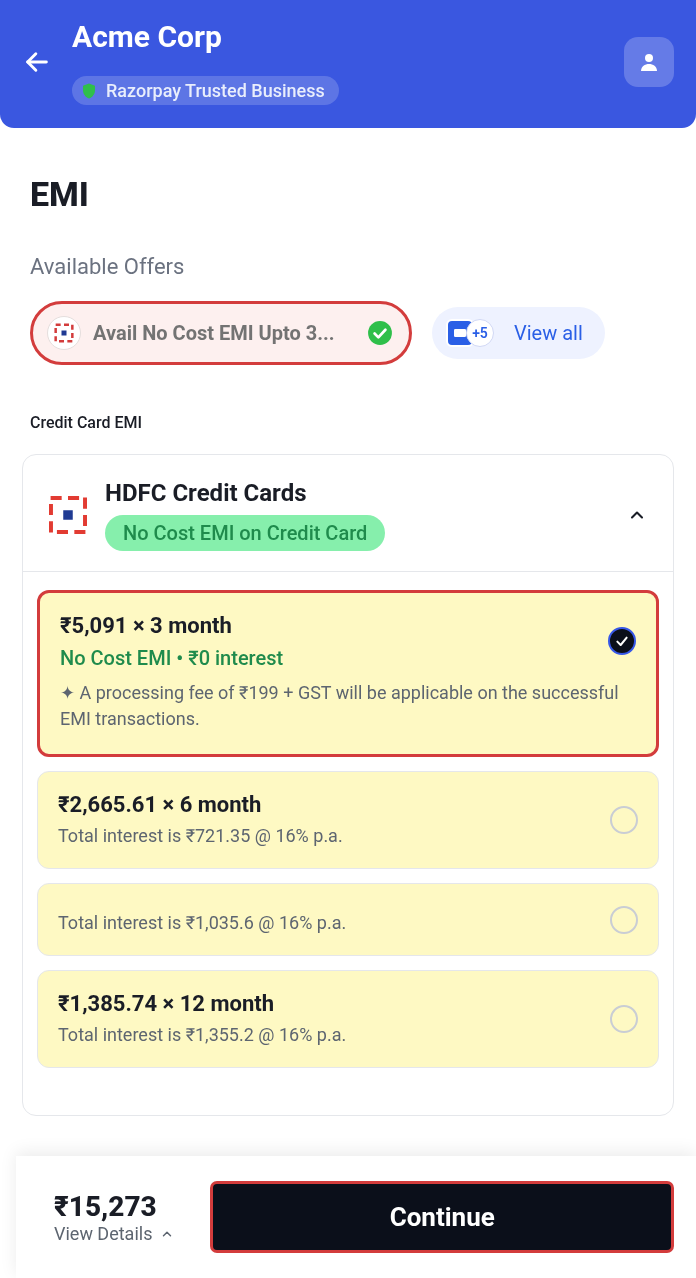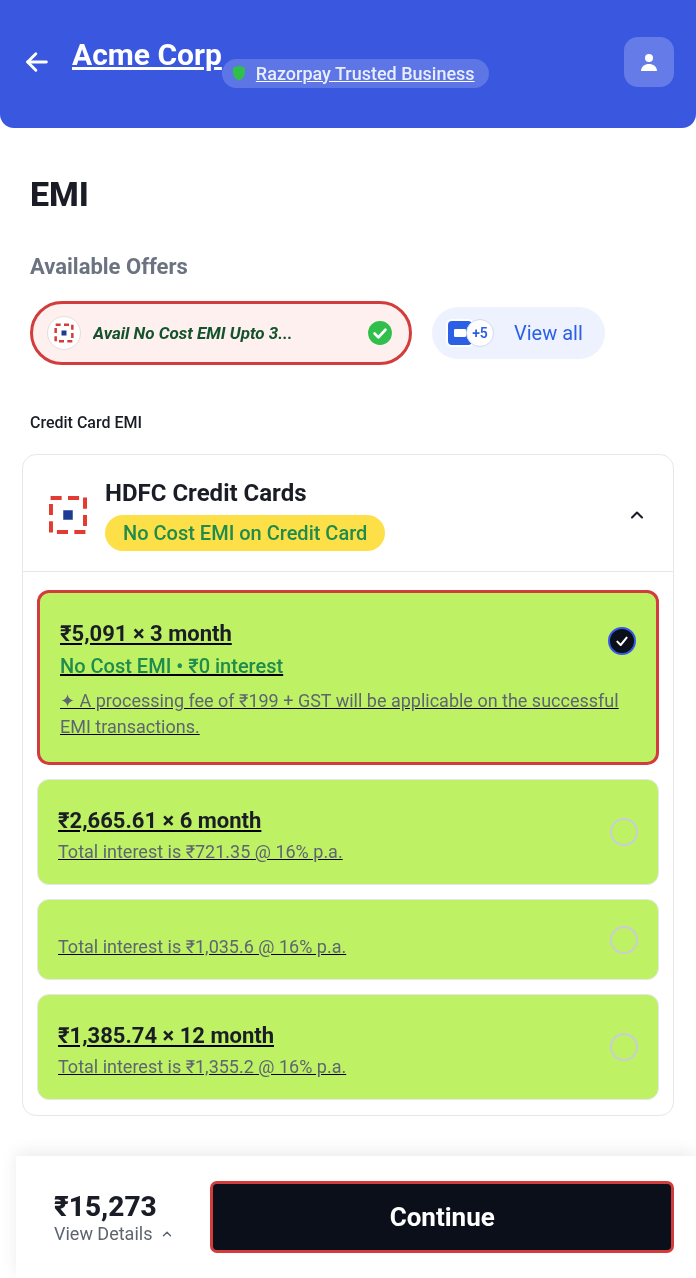--- a/index.html
+++ b/index.html
@@ -2,55 +2,55 @@
 <html><head>
 <meta charset="utf-8">
 <style>
   * { box-sizing: border-box; margin: 0; padding: 0; font-family: -apple-system, BlinkMacSystemFont, "Segoe UI", Roboto, Helvetica, Arial, sans-serif; }
   body { width: 696px; height: 1278px; background: #fff; overflow: hidden; position: relative; }
 
   
   .header { background: #3957e0; background: linear-gradient(180deg, #3a57e0 0%, #3a57e0 100%); color: #fff; padding: 20px 22px 24px 22px; display: flex; align-items: center; justify-content: space-between; border-radius: 0 0 14px 14px; height: 128px; }
   .header-left { display: flex; align-items: center; gap: 20px; }
   .back-icon { width: 30px; height: 30px; display:flex; align-items:center; justify-content:center; }
-  .title-block { display: flex; flex-direction: row; text-decoration: underline; }
+  .title-block { display: flex; flex-direction: column; }
   .company-name { font-size: 30px; font-weight: 700; color: #fff; }
   .trust-pill { display: inline-flex; align-items: center; gap: 8px; background: rgba(255,255,255,0.18); border-radius: 18px; padding: 4px 14px 4px 8px; margin-top: 22px; width: fit-content;}
   .shield-icon { width: 18px; height: 20px; }
   .trust-text { color: #e9eefc; font-size: 18px; font-weight: 500; }
   .avatar-btn { width: 50px; height: 50px; background: rgba(255,255,255,0.22); border-radius: 14px; display: flex; align-items: center; justify-content: center; }
 
   
   .page-title { font-size: 34px; font-weight: 800; color: #1a1d26; margin: 46px 0 0 30px; }
 
   
-  .offers-label { font-size: 22px; font-weight: 700; color: #6b7280; margin: 40px 0 0 30px; }
+  .offers-label { font-size: 22px; font-weight: 400; color: #6b7280; margin: 40px 0 0 30px; }
   .offers-row { display: flex; gap: 20px; margin: 22px 0 0 30px; align-items: center; }
   .offer-pill { display: flex; align-items: center; gap: 12px; border: 3px solid #d33c3c; background: #fdf0ef; border-radius: 40px; padding: 12px 16px 12px 14px; width: 382px; }
   .offer-icon-wrap { width: 34px; height: 34px; border-radius: 50%; background:#fff; display:flex; align-items:center; justify-content:center; border:1px solid #e5dedd; }
-  .offer-text { font-size: 17px; font-weight:700; color:#14532d; flex:1; white-space:nowrap; overflow:hidden; text-overflow:ellipsis;font-style:italic;}
+  .offer-text { font-size: 20px; font-weight:700; color:#737373; flex:1; white-space:nowrap; overflow:hidden; text-overflow:ellipsis;}
   .offer-check { width:26px; height:26px; }
   .viewall-pill { display:flex; align-items:center; gap:8px; background:#eef2ff; border-radius:40px; padding:12px 22px 12px 14px; }
   .viewall-icons { display:flex; align-items:center; }
   .stack-icon { width:28px; height:28px; border-radius:6px; background:#2a5fe6; color:#fff; font-size:10px; display:flex; align-items:center; justify-content:center; border:2px solid #fff; }
   .stack-count { width:28px; height:28px; border-radius:50%; background:#fff; border:1px solid #d1d8f5; font-size:14px; font-weight:600; color:#2a5fe6; display:flex; align-items:center; justify-content:center; margin-left:-8px; }
   .viewall-text { font-size:20px; font-weight:400; color:#2a5fe6;margin-left:12px; }
 
   
   .section-title { font-size:16px; font-weight:500; color:#1a1d26; margin:48px 0 0 30px; }
   .card-panel { margin:22px 22px 0 22px; border:1px solid #e5e7eb; border-radius:14px; overflow:hidden; height: 662px; }
   .bank-header { display:flex; align-items:center; padding:24px 26px 20px 26px; gap:18px; border-bottom:1px solid #e5e7eb; }
   .bank-logo { width:38px; height:38px; }
   .bank-title-block { flex:1; display:flex; flex-direction:column; align-items:flex-start; gap:8px;}
   .bank-title { font-size:24px; font-weight:700; color:#1a1d26; }
-  .bank-badge { background:#fde047; color:#1f8b4c; font-size:20px; font-weight:500; padding:6px 18px; border-radius:20px; }
+  .bank-badge { background:#86efac; color:#1f8b4c; font-size:20px; font-weight:500; padding:6px 18px; border-radius:20px; }
   .chevron { width:20px; height:20px; }
 
   .plans { padding:18px 14px; display:flex; flex-direction:column; gap:14px; }
-  .plan { background:#bef264; border:1px solid #e5e7eb; border-radius:12px; padding:28px 20px 22px 20px; position:relative;text-decoration:underline; }
+  .plan { background:#fef9c3; border:1px solid #e5e7eb; border-radius:12px; padding:20px 20px 22px 20px; position:relative; }
   .plan.selected { border:3px solid #d33c3c; }
   .plan-title { font-size:22px; font-weight:700; color:#1a1d26; }
   .plan-sub { font-size:20px; color:#1f8b4c; font-weight:500; margin-top:8px; }
   .plan-note { font-size:18px; color:#5d6570; margin-top:10px; line-height:1.45; }
   .plan-interest { font-size:18px; color:#5d6570; margin-top:8px; }
   .radio { position:absolute; right:20px; top:50%; transform:translateY(-50%); width:28px; height:28px; border-radius:50%; border:2px solid #c9cdd4; }
   .radio.on { background:#0b0f1a; border:2px solid #3758e7; display:flex; align-items:center; justify-content:center; }
   .radio.on svg { width:16px; height:16px; }
   .plan.selected .radio { top:34px; transform:none; }
 

